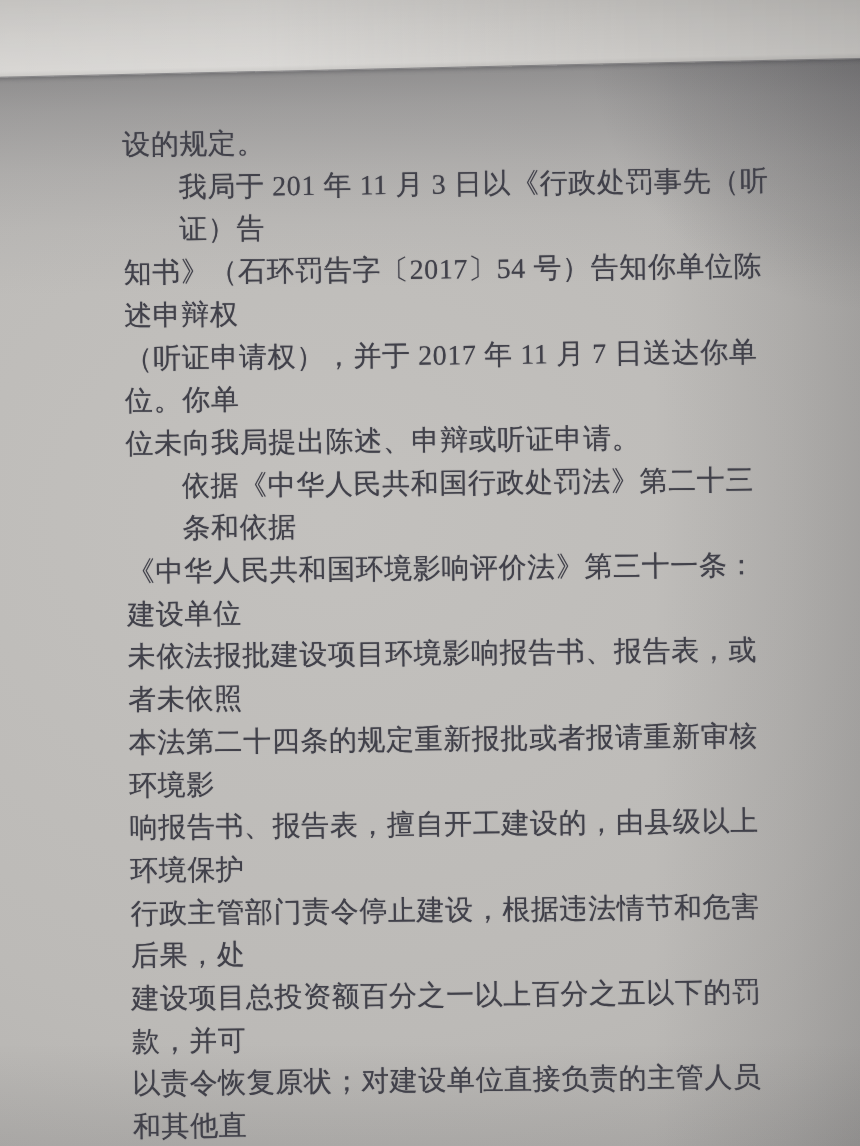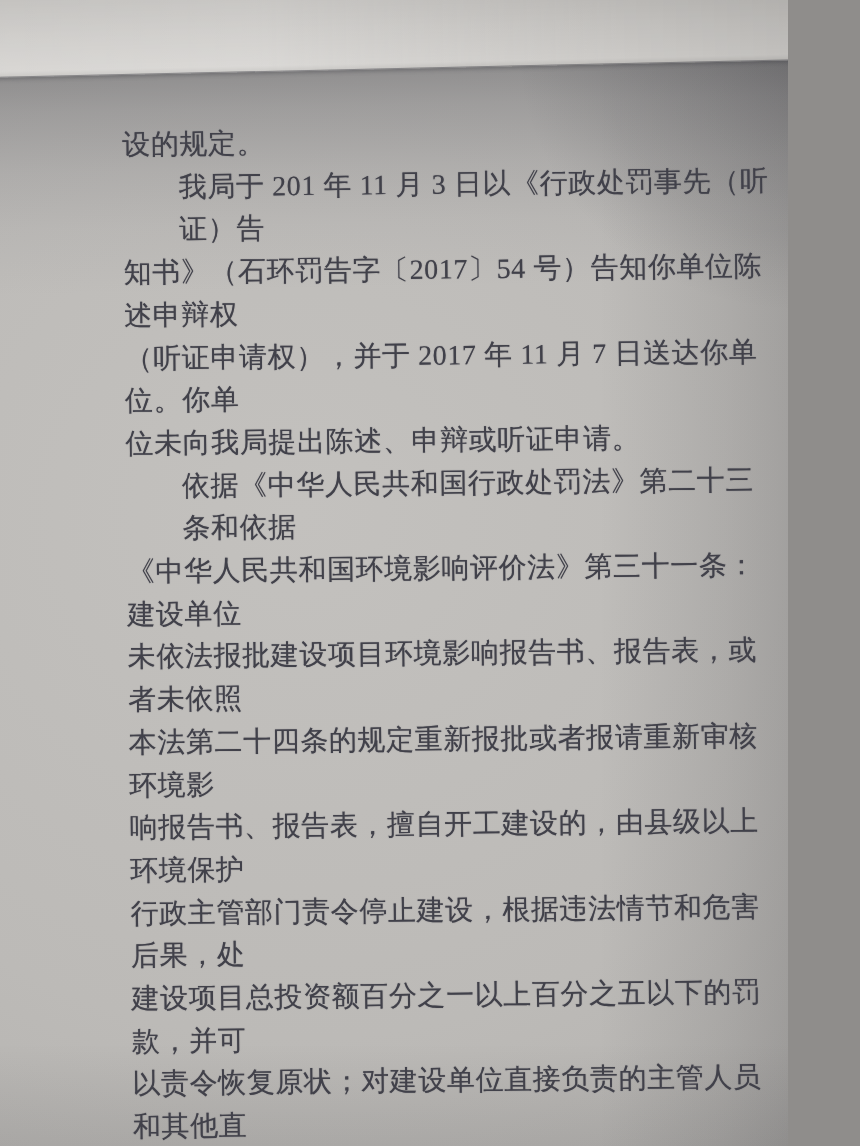--- a/index.html
+++ b/index.html
@@ -4,21 +4,21 @@
 <title>Document</title>
 <style>
   html, body {
     margin: 0;
     padding: 0;
     background: #8f8d8b;
     font-family: "Liberation Serif", "DejaVu Serif", serif;
   }
   .photo {
     position: relative;
-    width: 788px;
+    width: 860px;
     height: 1146px;
     overflow: hidden;
     
     background:
       linear-gradient(0deg, rgba(35,35,40,0.10) 0%, rgba(35,35,40,0.0) 9%),
       linear-gradient(90deg, rgba(30,30,35,0) 76%, rgba(30,30,35,0.10) 92%, rgba(30,30,35,0.17) 100%),
       radial-gradient(150% 95% at 38% 45%, #c3c1be 0%, #bcbab7 48%, #b3b1ae 78%, #a8a6a4 100%);
   }
   
   .fold-shadow {

